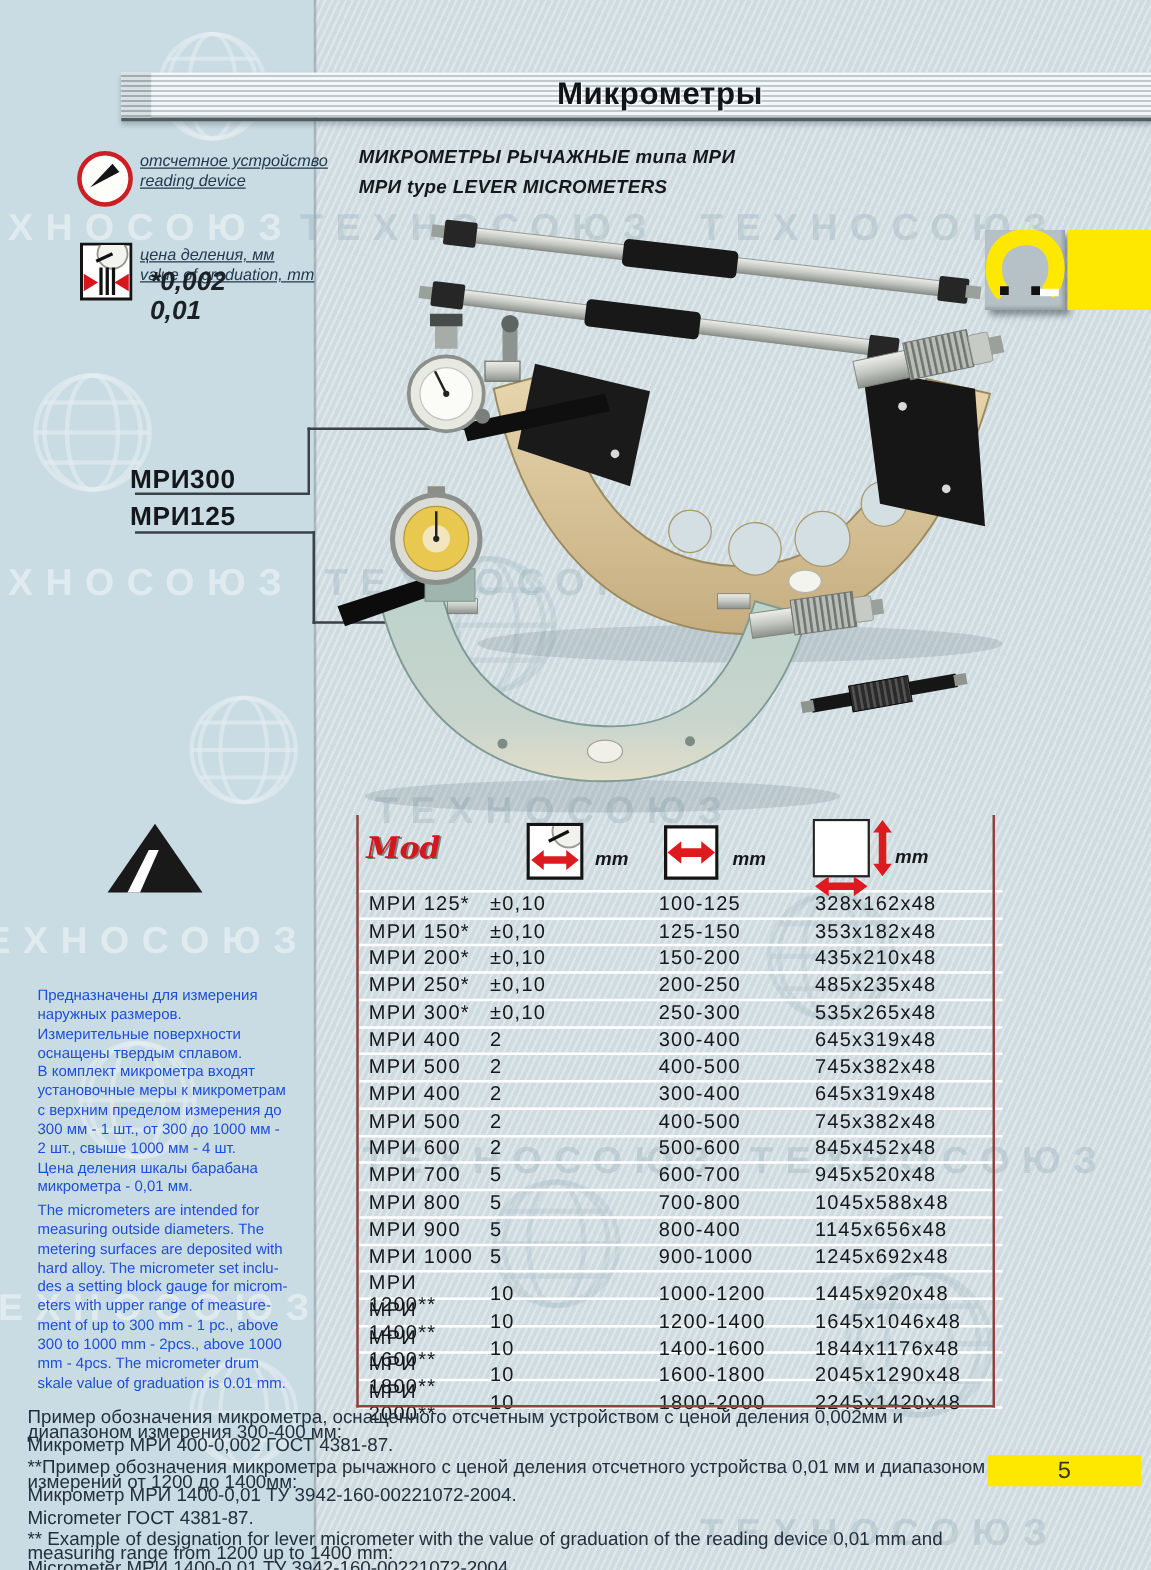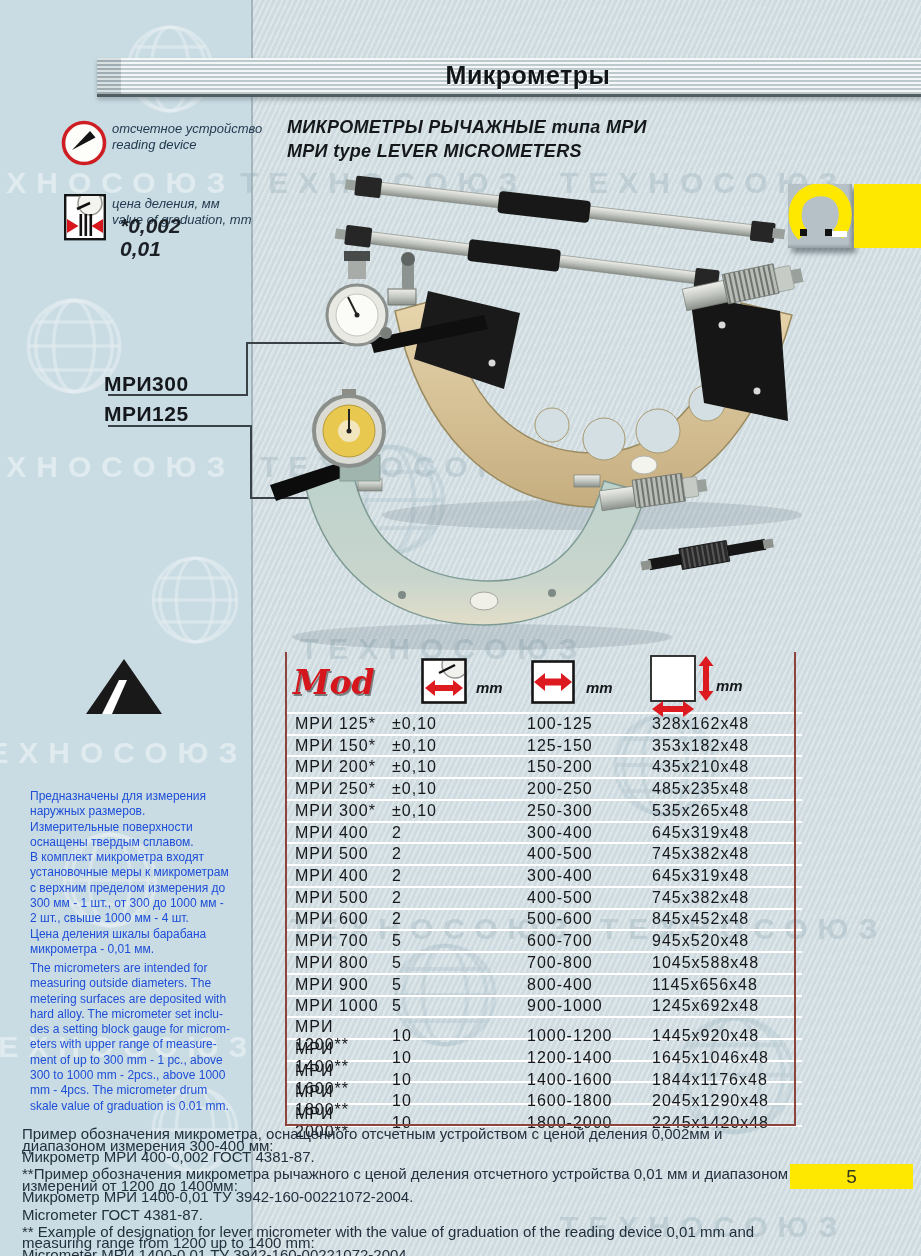--- a/index.html
+++ b/index.html
@@ -36,44 +36,44 @@
     background:repeating-linear-gradient(180deg,#d9e0e2 0 2px,#9fadb2 2px 4px);
   }
   .header-title {
     position:absolute; left:0; top:0; width:100%; height:36px; line-height:35px;
     text-align:center; font-size:25px; font-weight:bold; color:#121518;
     text-shadow:1px 1px 0 rgba(255,255,255,.75); letter-spacing:.5px;
   }
 
   
   .icon-abs { position:absolute; }
-  .cap { position:absolute; font-style:italic; font-size:13px; line-height:15.5px; color:#223a50; }
+  .cap { position:absolute; font-style:italic; font-size:13px; line-height:15.5px; color:#223a50;text-decoration:underline; }
   .grad-vals { position:absolute; left:120px; top:214px; width:120px; text-align:left;
     font-size:21px; font-weight:bold; font-style:italic; color:#1b2126; line-height:23px; }
 
   .callout { position:absolute; font-size:21px; font-weight:bold; color:#14181c; letter-spacing:.5px; }
   .cl-line { position:absolute; background:#3a4247; }
 
   .desc { position:absolute; left:30px; width:242px; font-size:12px; line-height:15.3px;
     color:#1d4ed8; white-space:pre-line; }
 
   
-  .prod-title { position:absolute; left:287px; font-size:18px; font-weight:bold; font-style:italic;
+  .prod-title { position:absolute; left:287px; font-size:15px; font-weight:bold; font-style:italic;
     color:#15181b; letter-spacing:.3px; }
 
   
   .tab-square { position:absolute; left:788px; top:184px; width:64px; height:64px; background:#b5c1c7;
     box-shadow:4px 5px 5px rgba(45,58,66,.5), inset -2px -2px 3px rgba(0,0,0,.18); }
   .tab-strip { position:absolute; left:854px; top:184px; width:67px; height:64px; }
 
   
   .spec-table { position:absolute; left:287px; top:655px; width:515px; }
   .t-head { position:relative; height:57px; }
   .mod-label { position:absolute; left:6px; top:8px; font-family:"DejaVu Serif", serif;
-    font-size:33px; font-weight:bold; font-style:italic; color:#d5161c;
+    font-size:24px; font-weight:bold; font-style:italic; color:#d5161c;
     text-shadow:1.5px 1.5px 0 rgba(45,45,45,.55); }
   .h-icon { position:absolute; }
   .unit { position:absolute; font-size:15px; font-weight:bold; font-style:italic; color:#15181b; }
   .t-body { border-top:2px solid #fff; }
   .t-row { display:grid; grid-template-columns:97px 135px 125px auto; align-items:center;
     height:21.74px; box-sizing:border-box; border-bottom:2px solid #fff;
     padding-left:8px; font-size:16px; letter-spacing:1px; color:#15171a; }
   .tb-line { position:absolute; background:#8c443c; }
 
   

